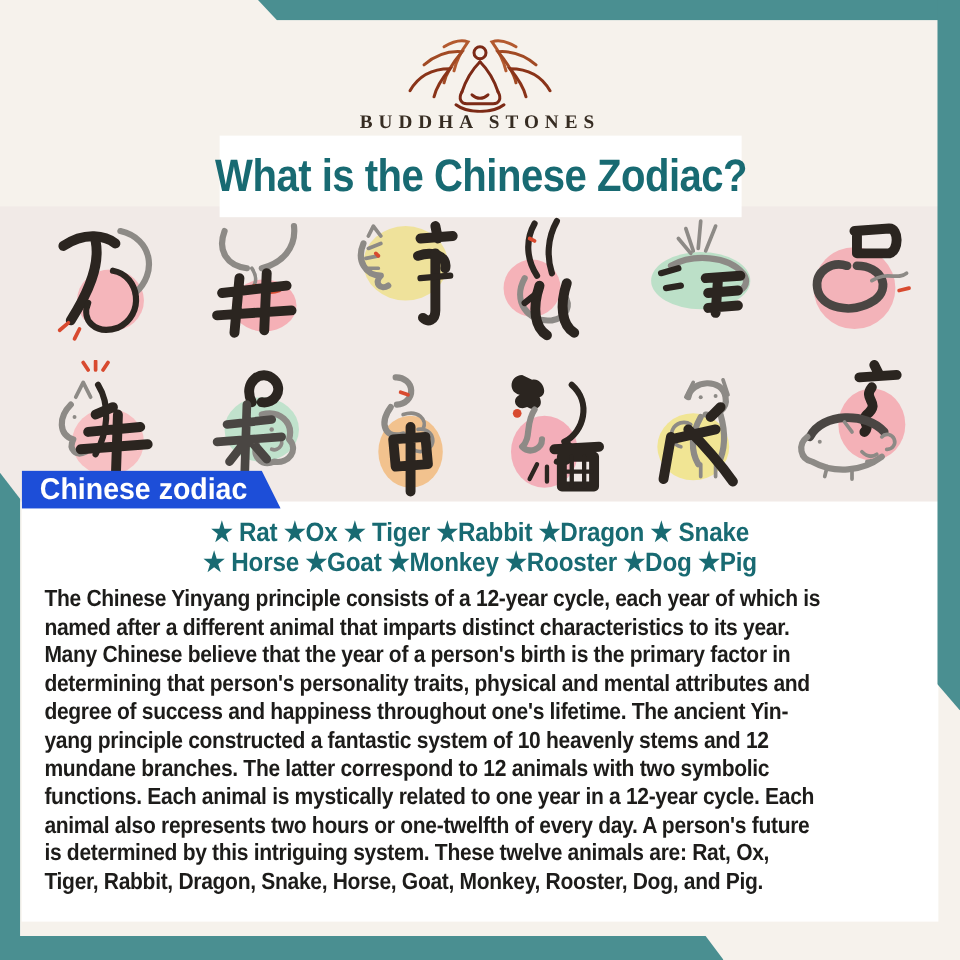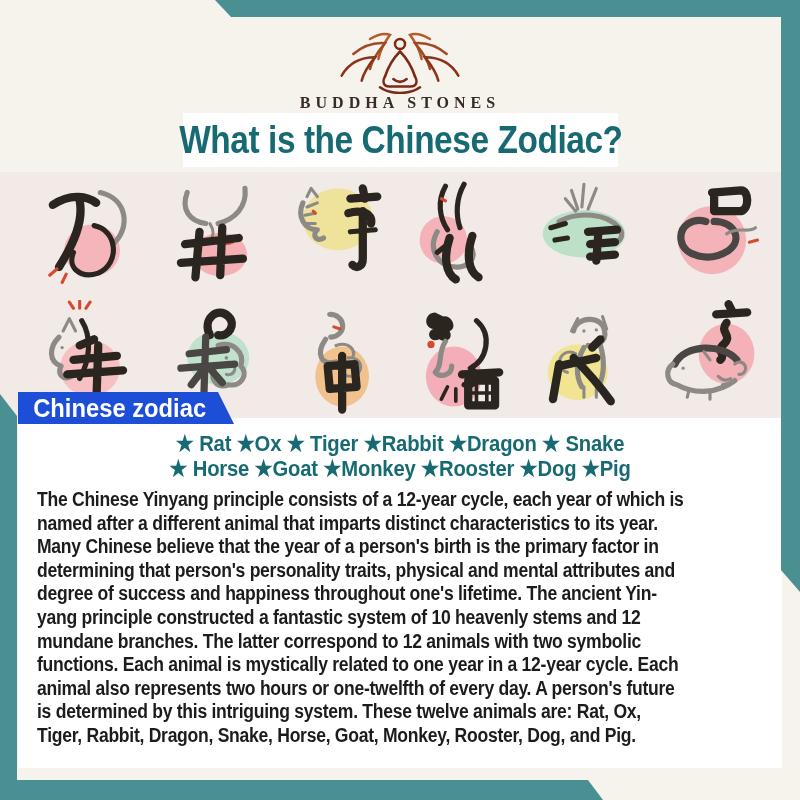--- a/index.html
+++ b/index.html
@@ -19,21 +19,21 @@
   .frame-bottom{left:0;top:780px;width:603px;height:20px;
     clip-path:polygon(0 0,588px 0,100% 100%,0 100%);}
   
   .logo{position:absolute;left:318px;top:24px;width:164px;height:70px;z-index:2;}
   .brand{
     position:absolute;left:0;top:94px;width:800px;text-align:center;z-index:2;
     font-family:"Liberation Serif", serif;font-weight:700;font-size:16px;
     letter-spacing:5px;color:#362c22;
   }
   .title-box{
-    position:absolute;left:183px;top:113px;width:435px;height:54px;
+    position:absolute;left:183px;top:113px;width:435px;height:68px;
     background:#ffffff;z-index:2;display:flex;align-items:center;justify-content:center;
   }
   .title-box h1{
     margin:0;font-size:38px;font-weight:700;color:#186a72;white-space:nowrap;
     transform:scaleX(0.88);transform-origin:center center;letter-spacing:-0.5px;
   }
   
   .band{position:absolute;left:0;top:172px;width:800px;height:246px;background:#f1eae7;z-index:1;}
   .zodiac-grid{
     position:absolute;left:28px;top:176px;width:744px;height:240px;z-index:2;

